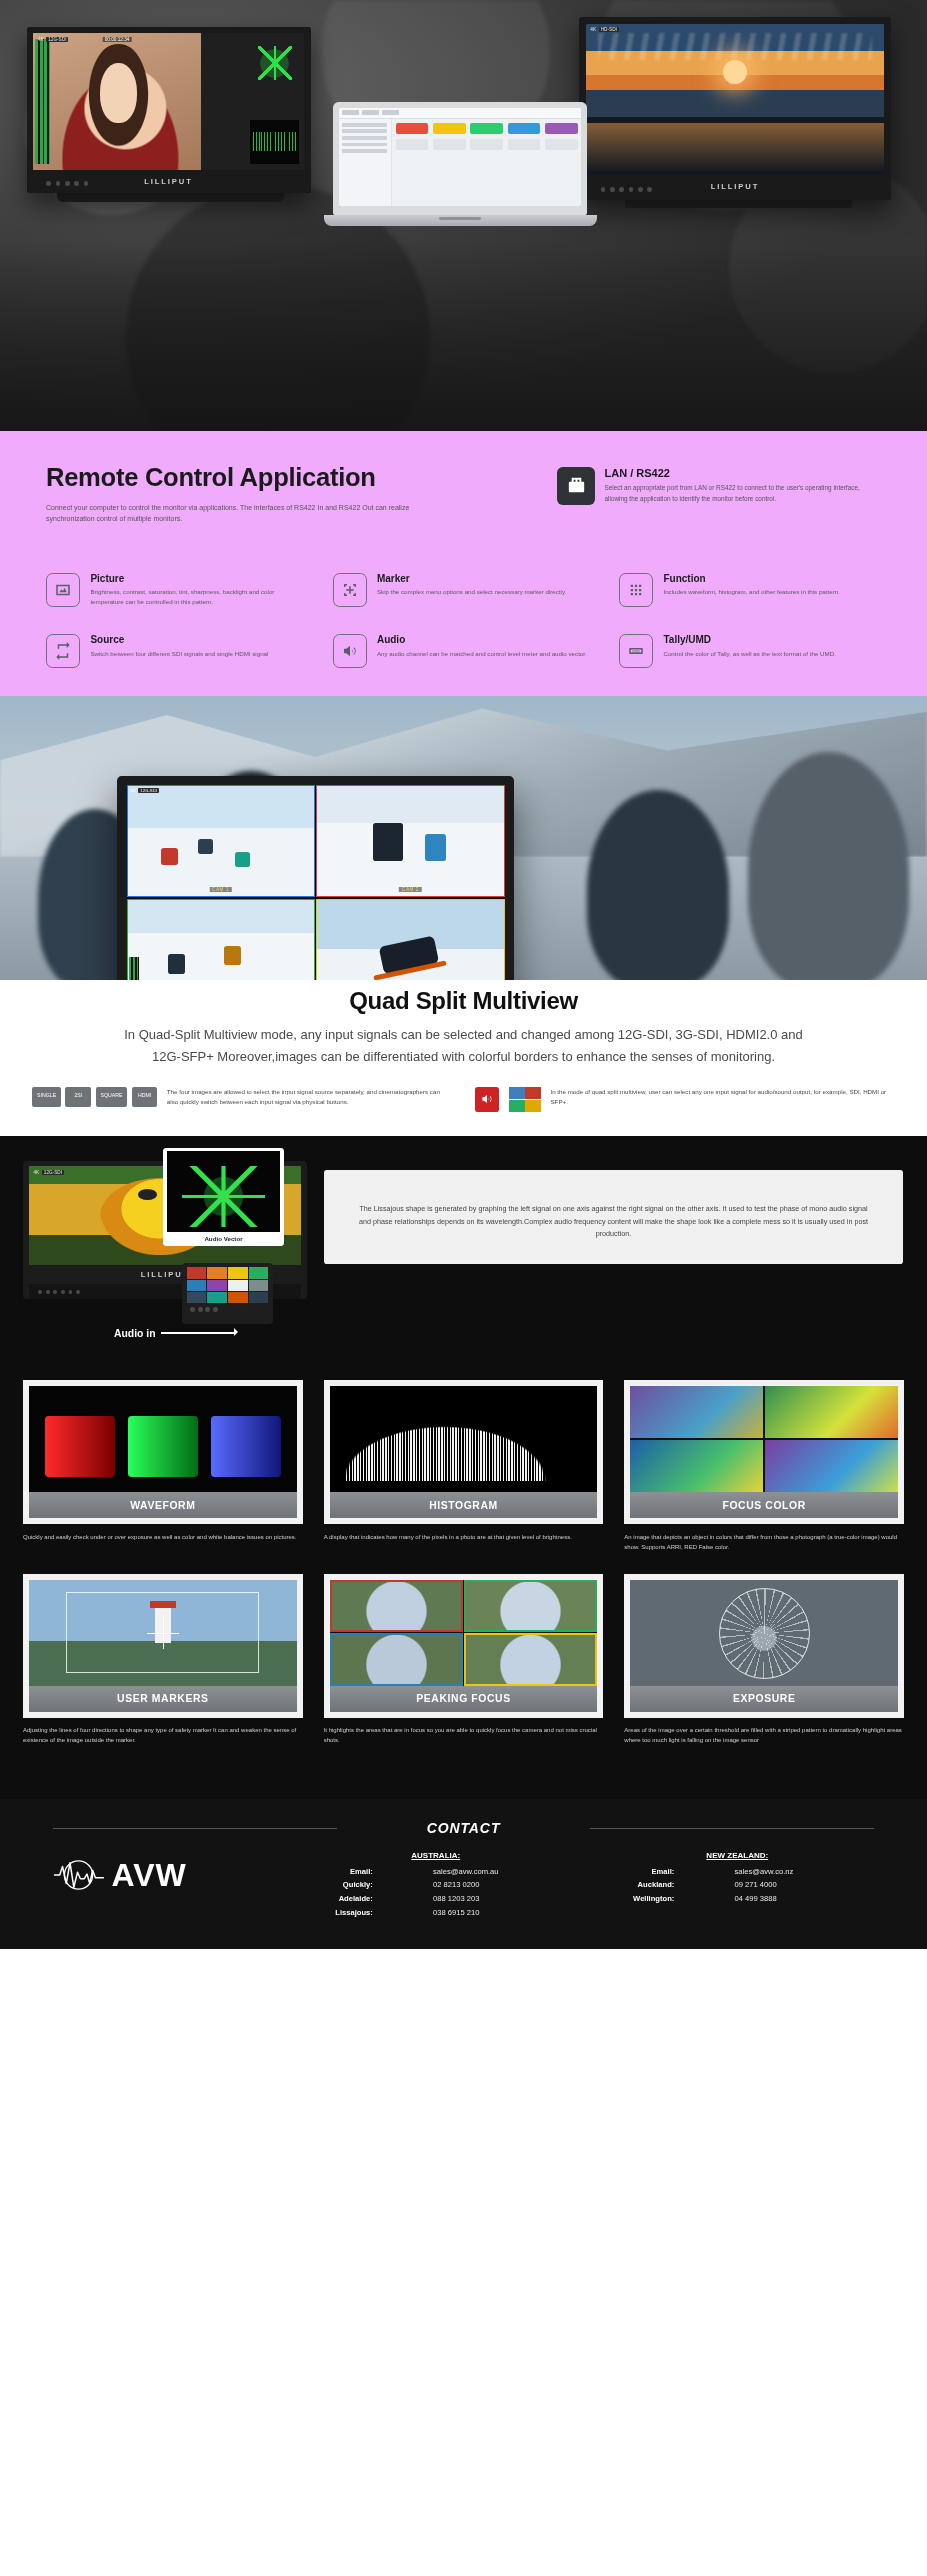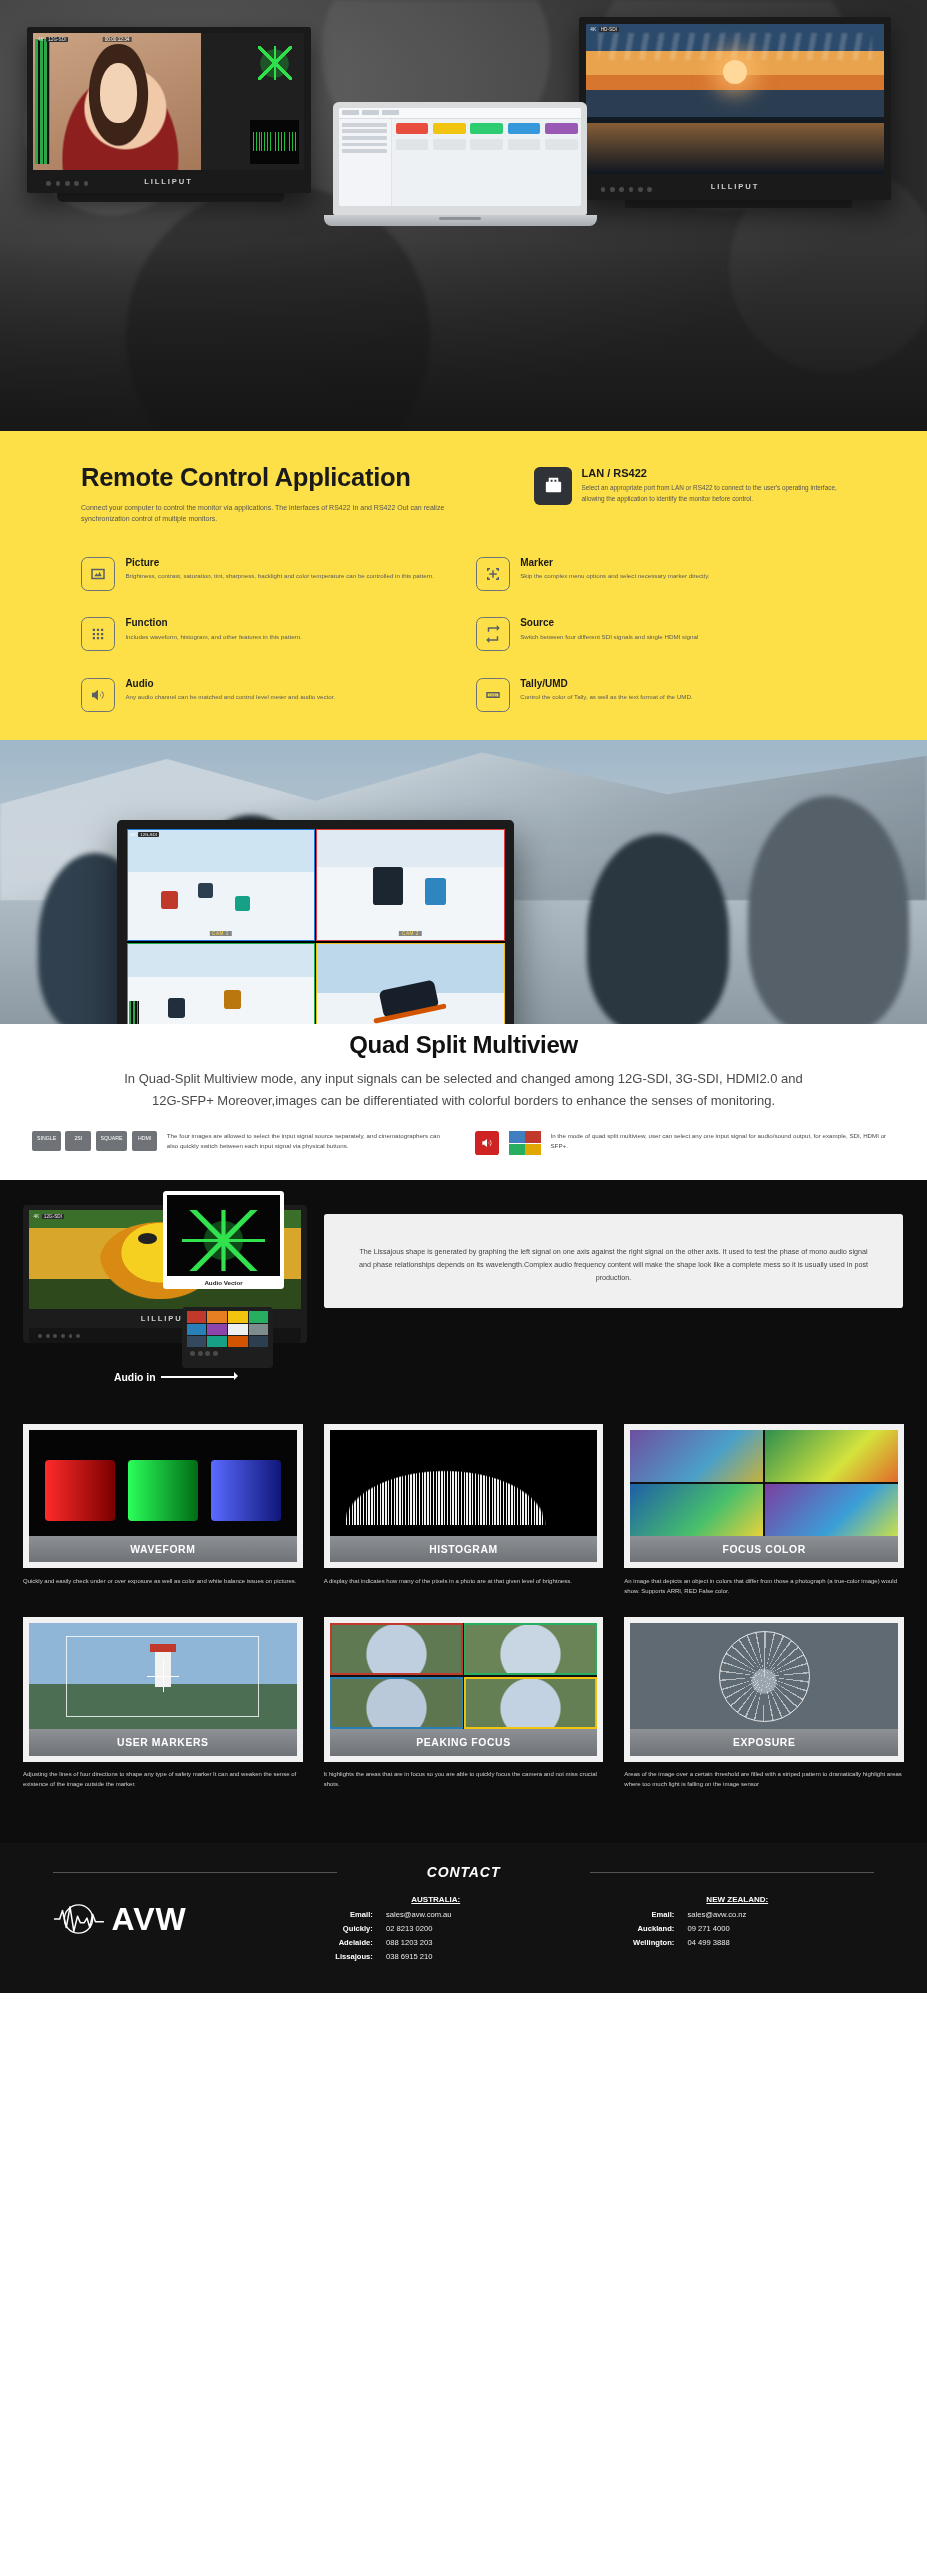--- a/index.html
+++ b/index.html
@@ -125,33 +125,33 @@
   .lcd-side span { display:block; height:3.8px; margin-bottom:2.8px; background:#cdd2d8; border-radius:0.9px;}
   .lcd-grid { position:absolute; left:57px; top:15px; right:3.8px;
     display:grid; grid-template-columns:repeat(5,1fr); gap:4.7px; }
   .lcd-grid i { display:block; height:11.4px; border-radius:1.9px; }
   .base { height:10.4px; background:linear-gradient(#c9ccd0,#a9adb2);
     border-radius:0 0 7.6px 7.6px; margin:0 -9.5px; position:relative; }
   .base:after { content:''; position:absolute; left:50%; top:1.9px; margin-left:-21px;
     width:42px; height:2.8px; background:#8d9196; border-radius:1.9px; }
 
   
-  .rc { background:#fde047; padding: 32px 81px 28px; }
+  .rc { background:#f0abfc; padding: 32px 46px 28px; }
   .rc-head { display:flex; align-items:flex-start; gap:19px; }
   .rc-left { flex: 1 1 auto; max-width: 492px; }
   .rc-title { font-size:25.6px; font-weight:bold; letter-spacing:-0.3px; color:#1a1a1a; }
   .rc-sub { margin-top:9.5px; font-size:7px; line-height:1.65; color:#555; max-width:407px; }
   .rc-lan { display:flex; gap:9.5px; flex:0 0 312px; padding-top:3.8px; }
   .lan-ico { width:38px; height:38px; flex:0 0 38px; background:#2f3237; border-radius:5.7px;
     display:flex; align-items:center; justify-content:center; }
   .lan-ico svg { width:23px; height:23px; fill:#fff; }
   .lan-title { font-size:11px; font-weight:bold; color:#1a1a1a; }
   .lan-desc { font-size:6.4px; line-height:1.6; color:#555; margin-top:4.7px; }
 
-  .feat-grid { margin-top:32px; display:grid; grid-template-columns:repeat(2,1fr);
+  .feat-grid { margin-top:48px; display:grid; grid-template-columns:repeat(3,1fr);
     gap: 26.5px 24.6px; }
   .feat { display:flex; gap:10.4px; }
   .feat-ico { width:34px; height:34px; flex:0 0 34px; border:1.3px solid #6d7278;
     border-radius:6.6px; display:flex; align-items:center; justify-content:center; }
   .feat-ico svg { width:18px; height:18px; fill:#5a5f65; }
   .feat-name { font-size:10px; font-weight:bold; color:#1a1a1a; margin-bottom:3.8px; }
   .feat-desc { font-size:6.2px; line-height:1.6; color:#5a5a5a; }
 
   
   .quad { position:relative; background:#fff; }
@@ -309,21 +309,21 @@
     content:''; position:absolute; top:50%; width: 284px; height:0.9px; background:#555; }
   .contact-title:before { left:0; }
   .contact-title:after { right:0; }
   .contact-body { display:flex; align-items:flex-start; gap:28px; }
   .logo { flex:0 0 218px; display:flex; align-items:center; gap:7.6px; padding-top:5.7px;}
   .logo-wave { width:51px; height:32px; position:relative; }
   .logo-wave svg { width:51px; height:32px; }
   .logo-text { font-size:32px; font-weight:bold; letter-spacing:0.9px; }
   .ct-col { flex:1; font-size:7.6px; }
   .ct-h { font-weight:bold; text-decoration:underline; margin-bottom:6.6px; font-size:8px;text-align:center;}
-  .ct-row { display:flex; margin-bottom:4.7px; }
+  .ct-row { display:flex; margin-bottom:4.7px;gap:47px; }
   .ct-k { flex:0 0 87px; font-weight:bold; text-align:right; padding-right:13.2px; }
   .ct-v { color:#e8e8e8; }
   .ct-v.link { color:#e8e8e8; }
 </style>
 </head>
 <body>
 
 <div class="page">
 
   <section class="hero">

